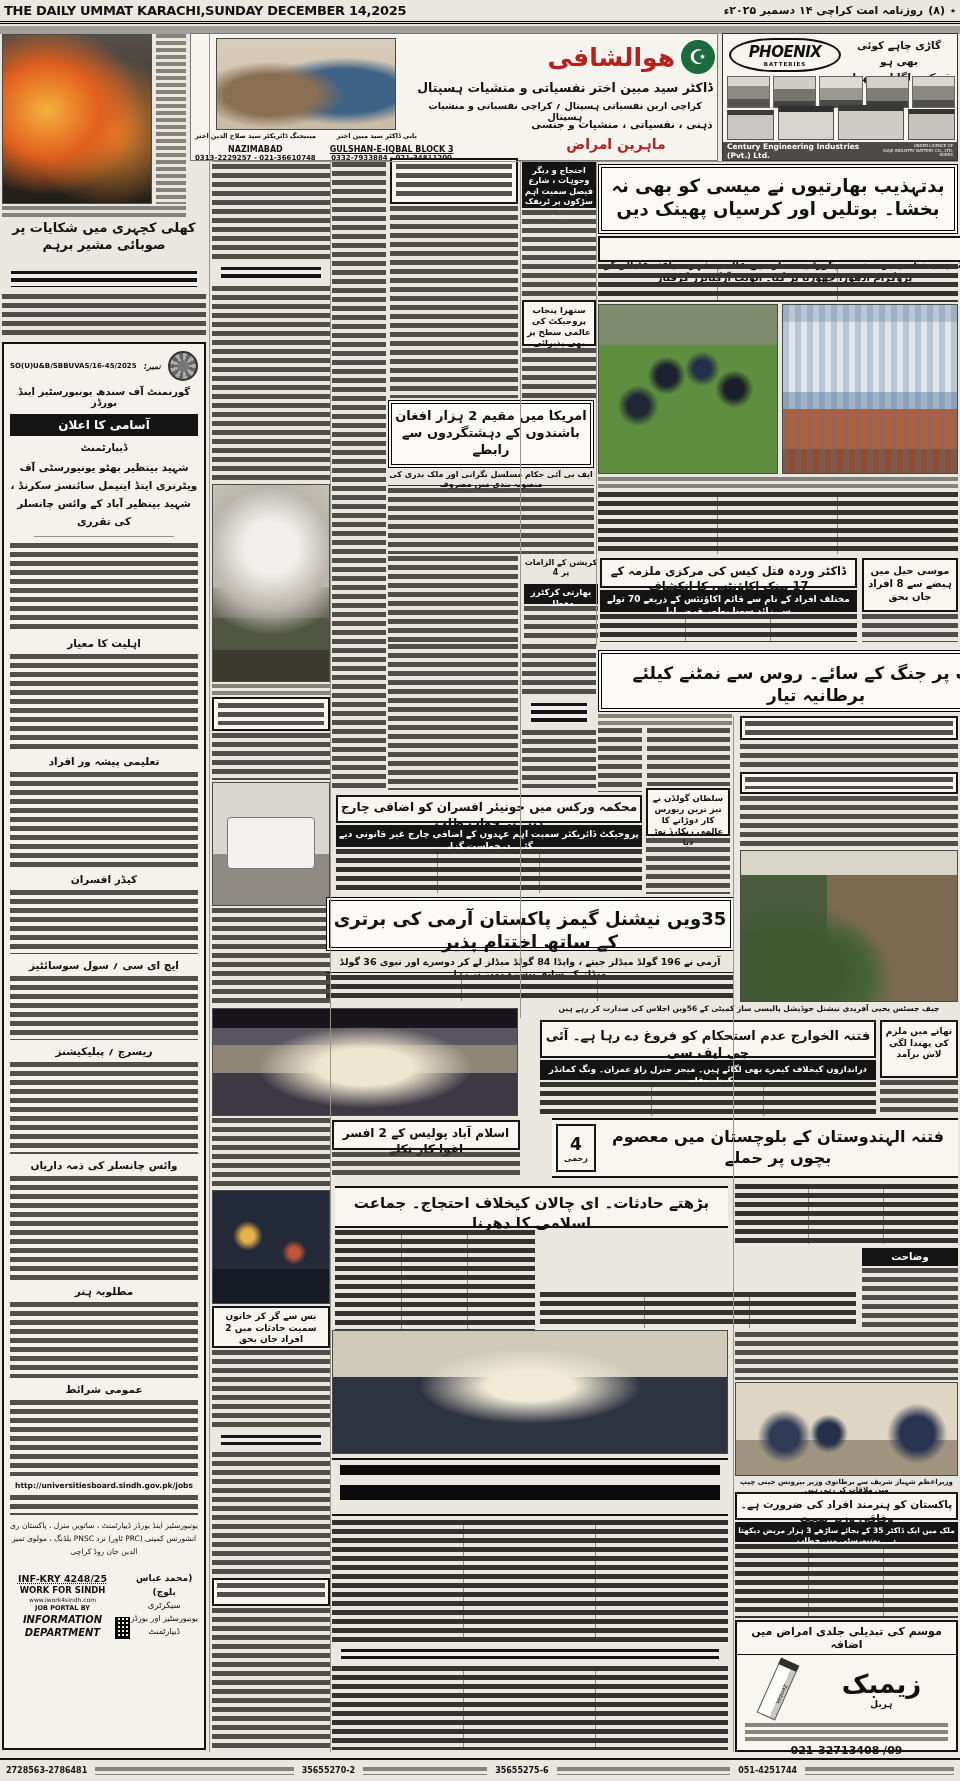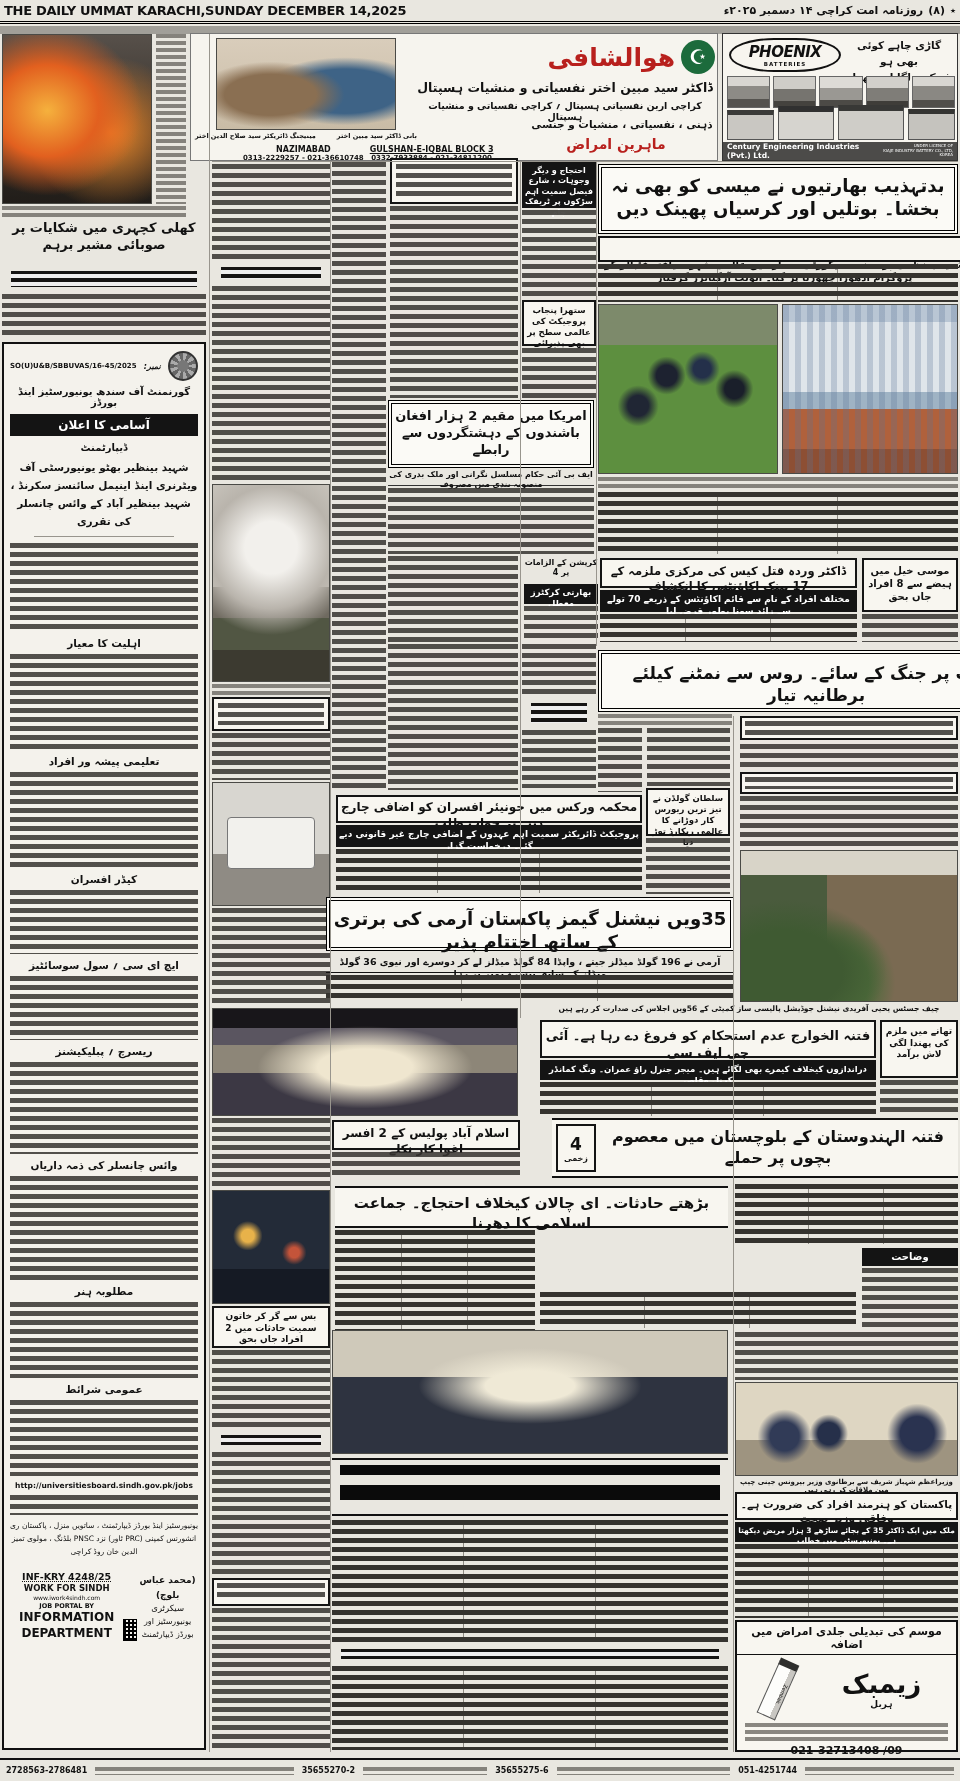--- a/index.html
+++ b/index.html
@@ -53,21 +53,21 @@
 
   <div class="abs" style="left:190px;top:33px;width:528px;height:128px;border:1px solid #777;background:#f6f4ee;">
     <div class="abs photo" style="left:25px;top:4px;width:180px;height:92px;background:
         radial-gradient(ellipse at 30% 62%,#8a6f52 0 26%,rgba(0,0,0,0) 42%),
         radial-gradient(ellipse at 72% 58%,#3e6386 0 30%,rgba(0,0,0,0) 46%),
         linear-gradient(180deg,#d9cdbb 0,#c9bca6 100%);"></div>
     <div class="abs" style="left:0;top:98px;width:230px;display:flex;justify-content:space-between;padding:0 4px;">
       <span class="rtl b" style="font-size:6.5px;">مینیجنگ ڈائریکٹر سید صلاح الدین اختر</span>
       <span class="rtl b" style="font-size:6.5px;">بانی ڈاکٹر سید مبین اختر</span>
     </div>
-    <div class="abs" style="left:4px;top:111px;width:326px;display:flex;gap:6px;margin-left:48px;">
+    <div class="abs" style="left:4px;top:111px;width:326px;display:flex;gap:14px;">
       <span style="text-align:center;">
         <span class="b" style="font-size:8px;display:block;">NAZIMABAD</span>
         <span class="b" style="font-size:7px;display:block;">0313-2229257 - 021-36610748</span>
       </span>
       <span style="text-align:center;">
         <span class="b" style="font-size:8px;display:block;text-decoration:underline;">GULSHAN-E-IQBAL BLOCK 3</span>
         <span class="b" style="font-size:7px;display:block;">0332-7933884 - 021-34811200</span>
       </span>
     </div>
     <div class="abs" style="right:2px;top:2px;width:200px;height:42px;display:flex;direction:rtl;align-items:center;gap:6px;">
@@ -146,21 +146,21 @@
     <div class="sim" style="height:76px;margin:5px 0;"></div>
     <div class="ctr b" style="font-size:7.5px;">http://universitiesboard.sindh.gov.pk/jobs</div>
     <div class="sim" style="height:20px;margin:5px 0;"></div>
     <div class="rtl ctr" style="font-size:7.5px;line-height:1.7;">یونیورسٹیز اینڈ بورڈز ڈیپارٹمنٹ ، ساتویں منزل ، پاکستان ری انشورنس کمپنی (PRC ٹاور) نزد PNSC بلڈنگ ، مولوی تمیز الدین خان روڈ کراچی</div>
     <div style="display:flex;justify-content:space-between;margin-top:12px;align-items:flex-end;">
       <span style="text-align:center;line-height:1.3;">
         <span class="b" style="font-size:9.5px;display:block;text-decoration:underline dotted;">INF-KRY 4248/25</span>
         <span class="b" style="font-size:8.5px;display:block;">WORK FOR SINDH</span>
         <span style="font-size:6px;display:block;">www.iwork4sindh.com</span>
         <span class="b" style="font-size:6.5px;display:block;">JOB PORTAL BY</span>
-        <span class="b" style="font-size:12px;display:block;">INFORMATION DEPARTMENT</span>
+        <span class="b" style="font-size:10px;display:block;font-style:italic;">INFORMATION DEPARTMENT</span>
       </span>
       <span class="qr" style="width:20px;height:20px;display:inline-block;"></span>
       <span class="rtl ctr" style="line-height:1.6;">
         <span class="b" style="font-size:9px;display:block;">(محمد عباس بلوچ)</span>
         <span style="font-size:8.5px;display:block;">سیکرٹری</span>
         <span style="font-size:8px;display:block;">یونیورسٹیز اور بورڈز ڈیپارٹمنٹ</span>
       </span>
     </div>
   </div>
 

